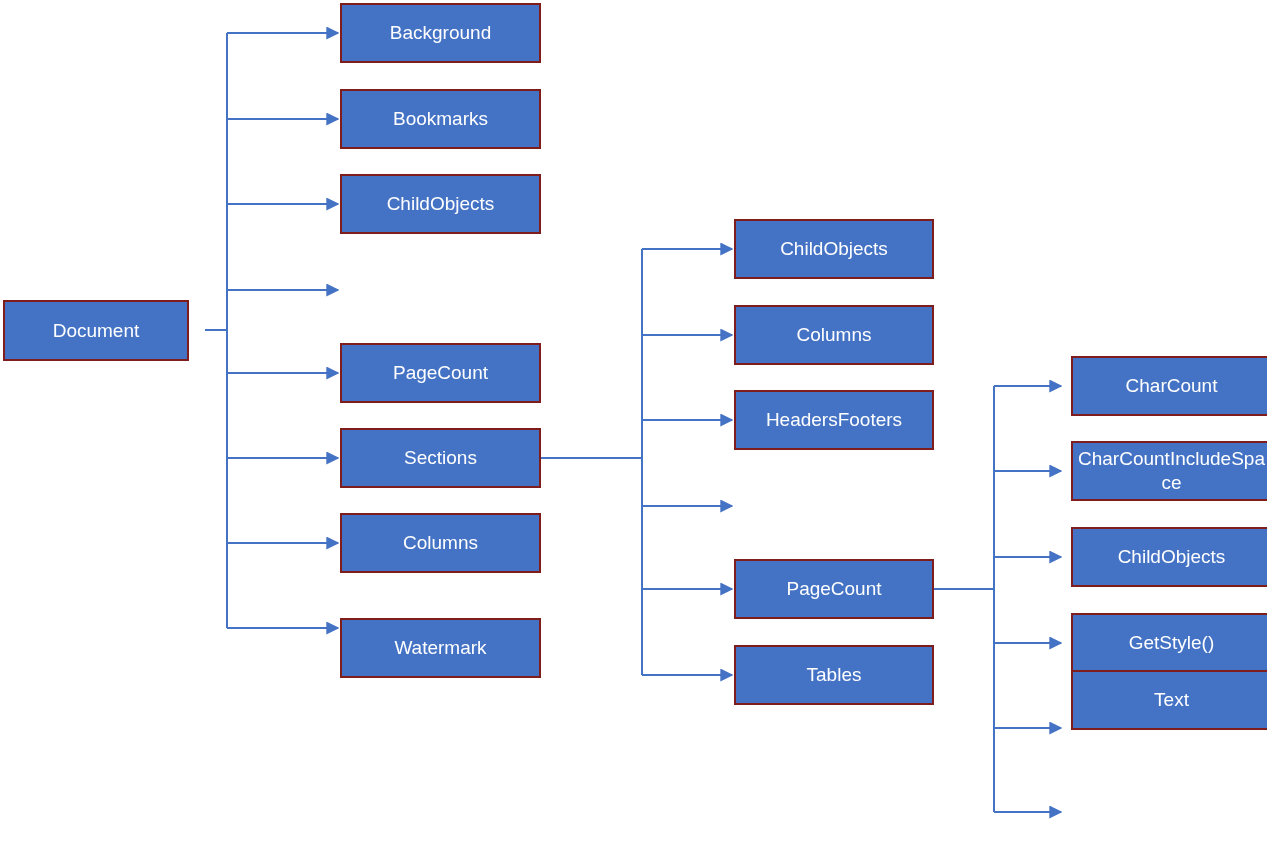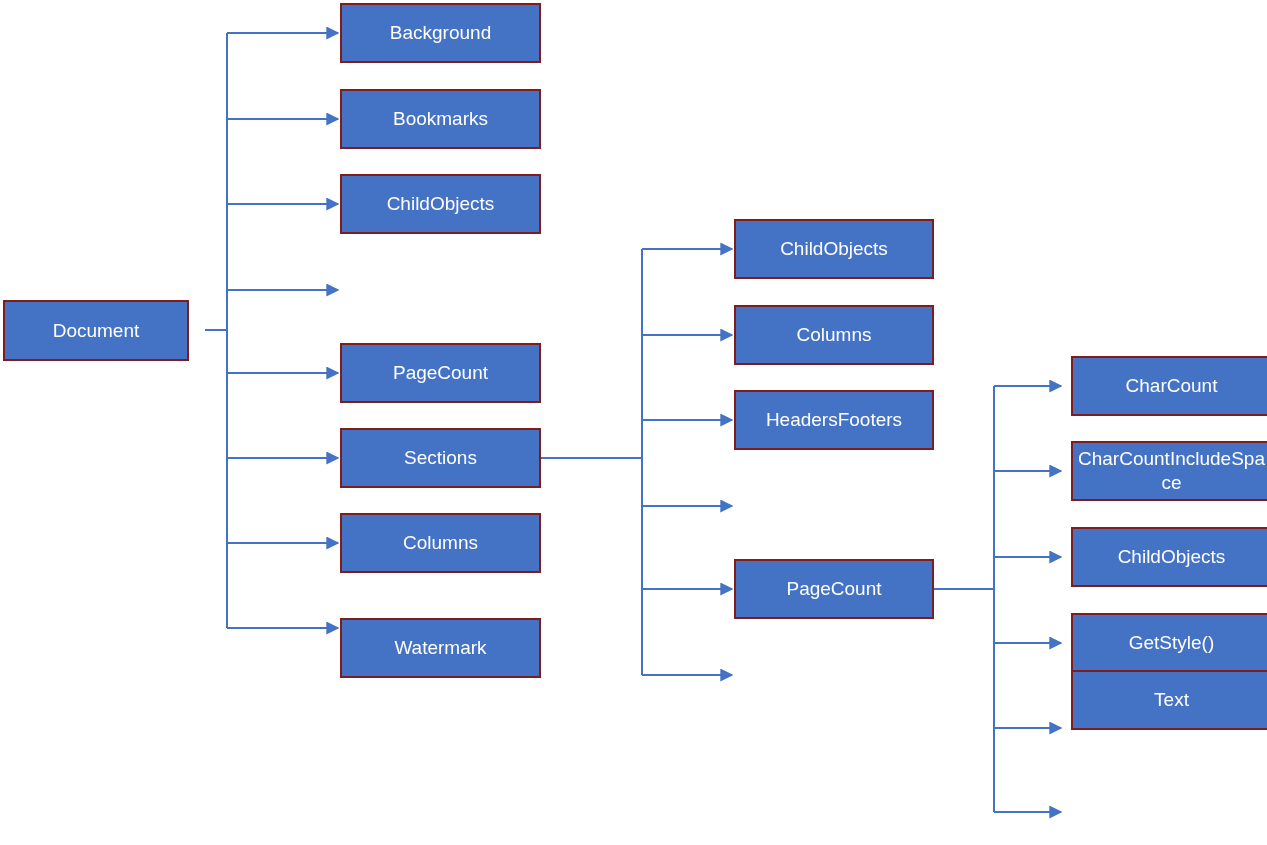--- a/index.html
+++ b/index.html
@@ -94,20 +94,21 @@
   <div class="node lv2" style="top:174px">ChildObjects</div>
   <div class="node lv2" style="top:343px">PageCount</div>
   <div class="node lv2" style="top:428px">Sections</div>
   <div class="node lv2" style="top:513px">Columns</div>
   <div class="node lv2" style="top:618px">Watermark</div>
 
   <div class="node lv3" style="top:219px">ChildObjects</div>
   <div class="node lv3" style="top:305px">Columns</div>
   <div class="node lv3" style="top:390px">HeadersFooters</div>
   <div class="node lv3" style="top:559px">PageCount</div>
+  <div class="node lv3" style="top:645px">Tables</div>
 
   <div class="node lv4" style="top:356px">CharCount</div>
   <div class="node lv4" style="top:441px">CharCountIncludeSpace</div>
   <div class="node lv4" style="top:527px">ChildObjects</div>
   <div class="node lv4" style="top:613px">GetStyle()</div>
   <div class="node lv4" style="top:670px">Text</div>
 
 </div>
 
 </body></html>

